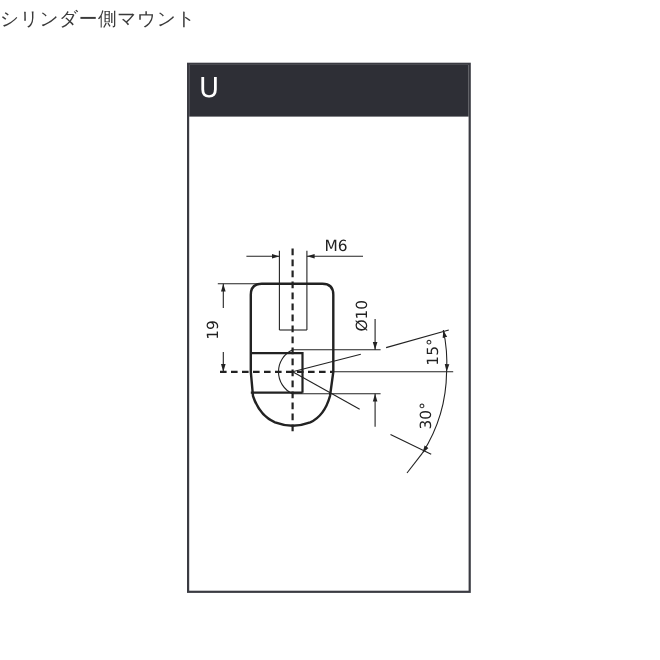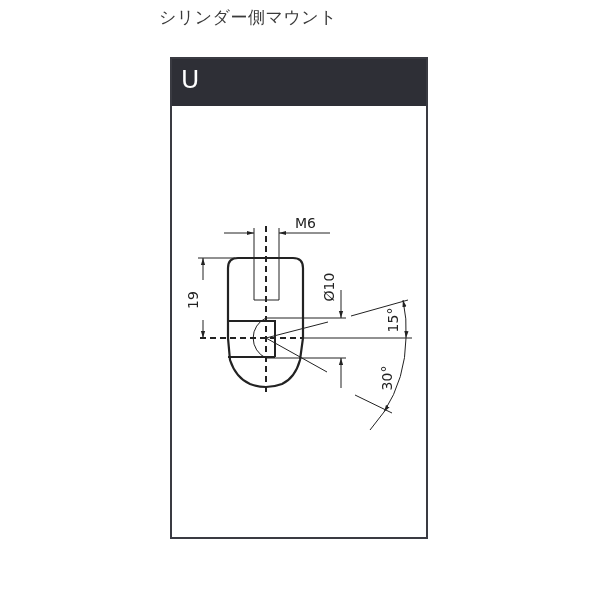--- a/index.html
+++ b/index.html
@@ -1,17 +1,17 @@
 <!DOCTYPE html>
 <html><head>
   <meta charset="utf-8">
   <style>
     html, body { margin: 0; padding: 0; background: #ffffff; }
     body { width: 600px; height: 600px; position: relative; overflow: hidden; font-family: "DejaVu Sans", sans-serif; }
-    .title { position: absolute; left: 0; top: 6px; width: 496px; text-align: center; font-size: 17px; color: #3a3a3a; letter-spacing: 0.5px; }
+    .title { position: absolute; left: 0; top: 6px; width: 496px; font-size: 17px; color: #3a3a3a; letter-spacing: 0.5px; }
     .card { position: absolute; left: 170px; top: 57px; width: 258px; height: 482px; border: 2px solid #3a3b42; box-sizing: border-box; background: #fff; }
     .card-header { position: absolute; left: 0; top: 0; width: 100%; height: 47px; background: #2e2f36; }
     .card-letter { position: absolute; left: 9px; top: 6px; font-size: 25px; color: #ffffff; font-family: "DejaVu Sans", sans-serif; }
     svg.drawing { position: absolute; left: 0; top: 0; }
     .dimtext { font-family: "DejaVu Sans", sans-serif; font-size: 14px; fill: #222; }
   </style>
 </head>
 <body>
 
 <div class="title">シリンダー側マウント</div>

